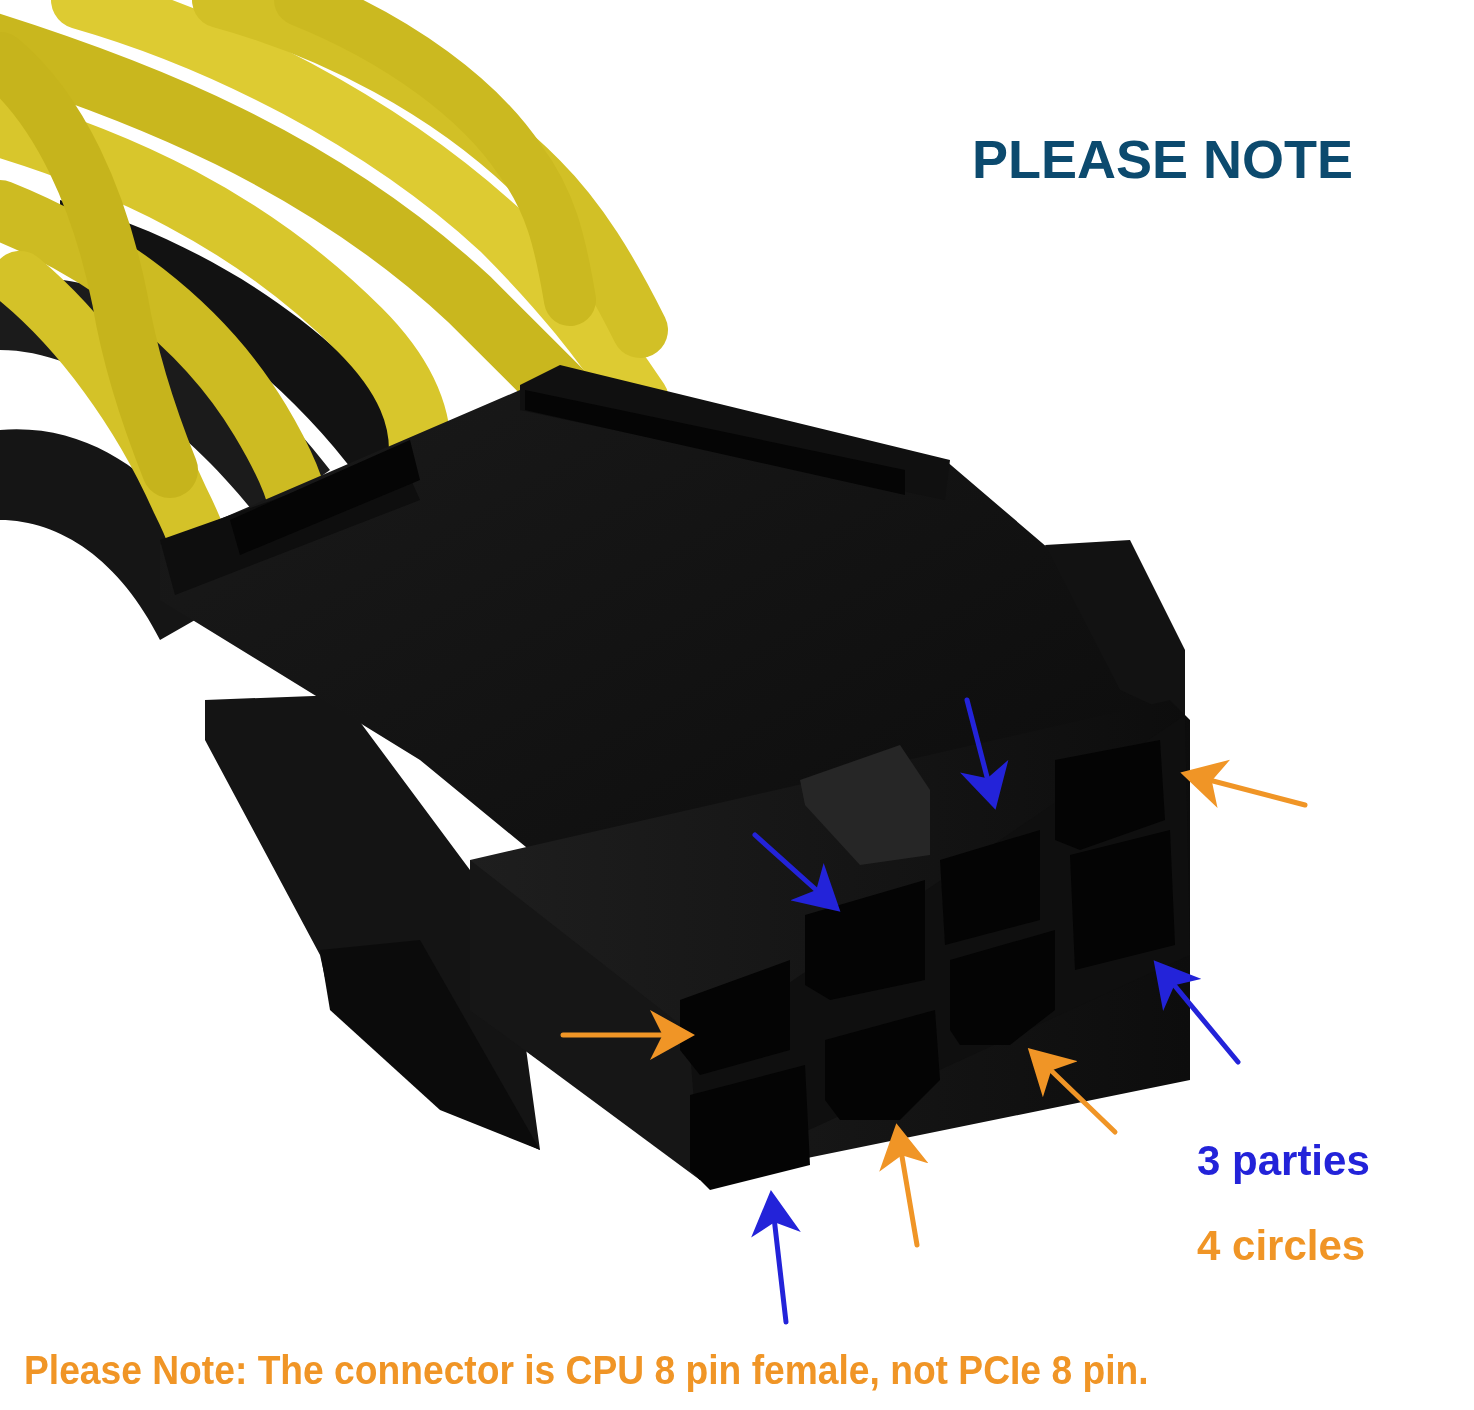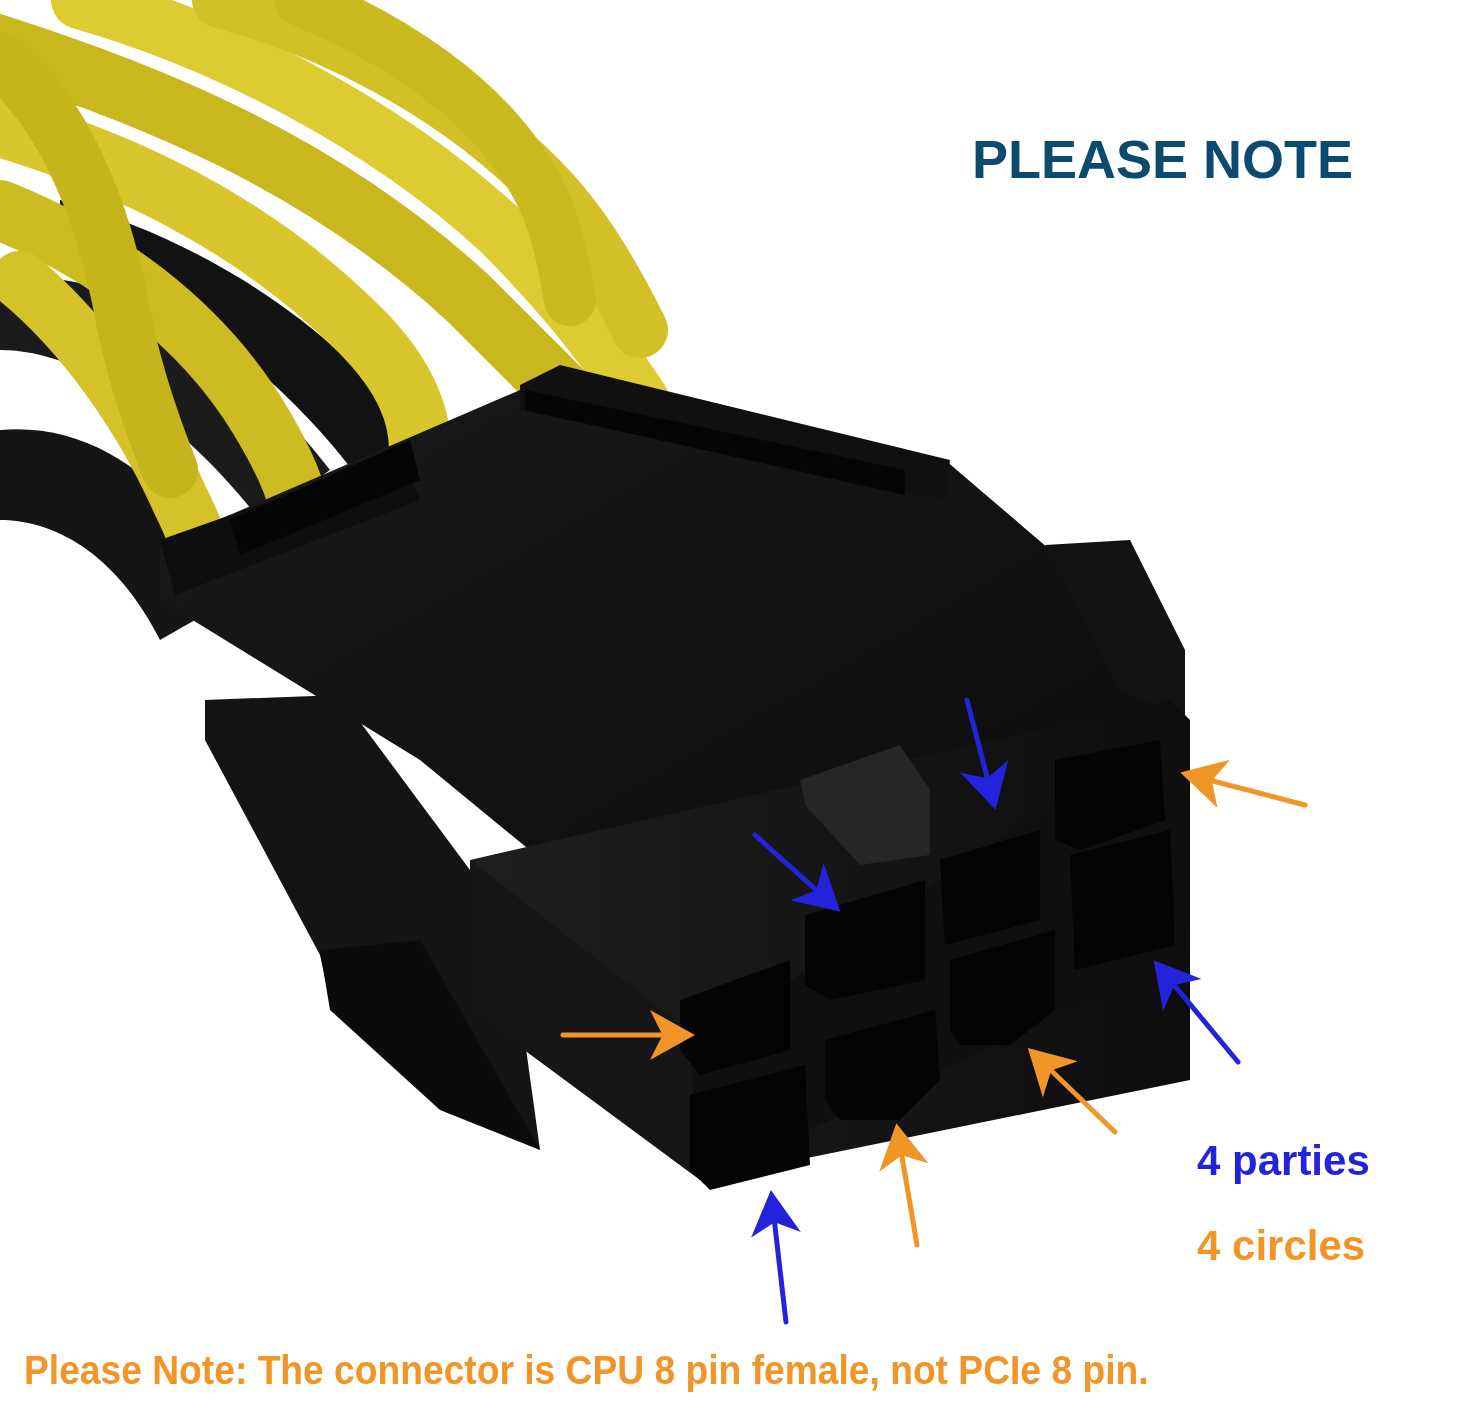--- a/index.html
+++ b/index.html
@@ -108,15 +108,15 @@
   </g>
   <g stroke="#f09526" stroke-width="5" fill="none" stroke-linecap="round">
     <line x1="1305" y1="805" x2="1190" y2="775" marker-end="url(#aho)"></line>
     <line x1="563" y1="1035" x2="685" y2="1035" marker-end="url(#aho)"></line>
     <line x1="1115" y1="1132" x2="1035" y2="1055" marker-end="url(#aho)"></line>
     <line x1="917" y1="1245" x2="898" y2="1133" marker-end="url(#aho)"></line>
   </g>
 </svg>
 
 <div class="title">PLEASE NOTE</div>
-<div class="legend-blue">4 parties</div>
+<div class="legend-blue">3 parties</div>
 <div class="legend-orange">4 circles</div>
 <div class="footer">Please Note: The connector is CPU 8 pin female, not PCIe 8 pin.</div>
 
 </body></html>

